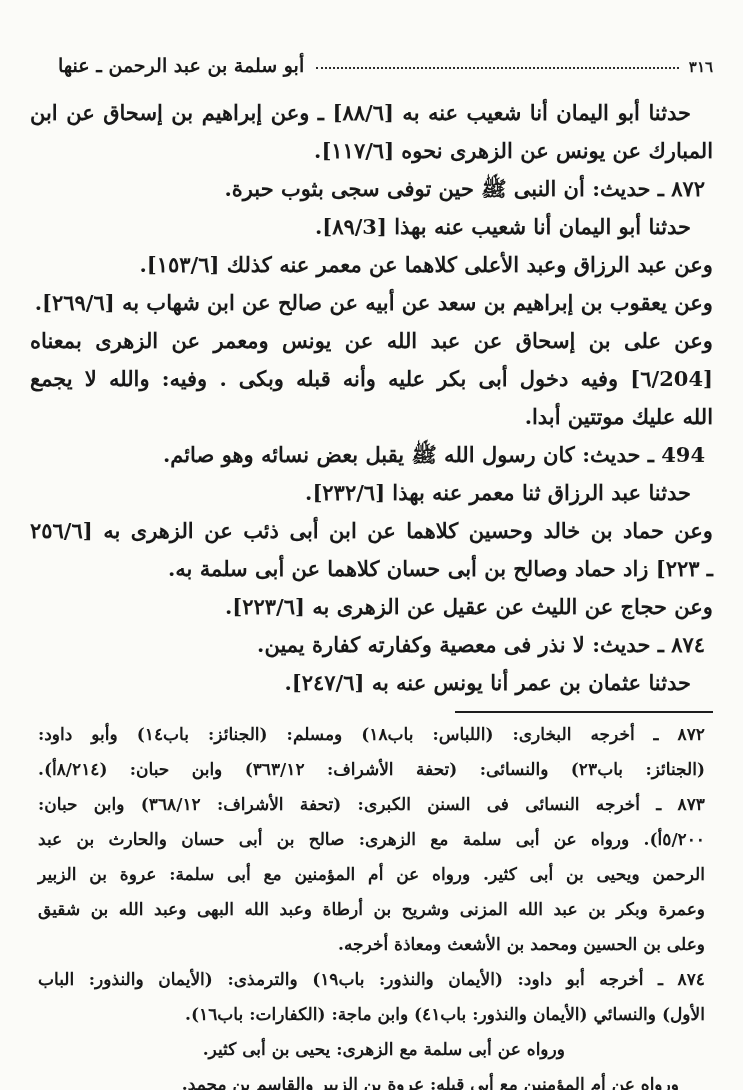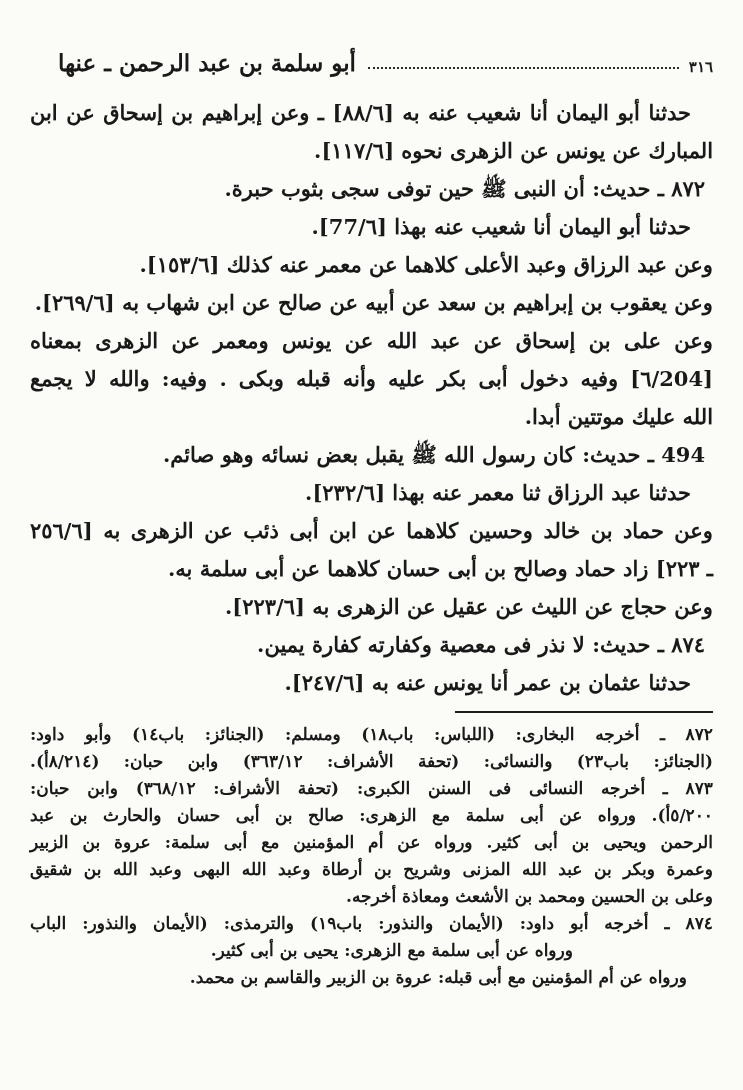--- a/index.html
+++ b/index.html
@@ -22,50 +22,50 @@
     font-weight:700;font-size:19px;
     height:30px;
     margin-bottom:18px;
   }
   .pageno{white-space:nowrap;font-size:15px;letter-spacing:1px;}
   .leader{
     flex:1;margin:0 10px 7px 12px;
     border-bottom:2px dotted #2a2a2a;
     height:0;
   }
-  .runtitle{white-space:nowrap;padding-left:28px;font-size:23px;}
+  .runtitle{white-space:nowrap;padding-left:28px;font-size:19px;}
   
   .matn{font-weight:700;font-size:21px;line-height:38px;}
   .ln{margin:0;text-align:right;}
   .j{text-align:justify;text-align-last:justify;}
   
   .fnrule{
     width:258px;height:2px;background:#1d1d1d;
     margin:9px 0 8px auto; 
   }
   
   .fns{font-weight:700;font-size:17px;line-height:27px;}
-  .fn{margin:0;text-align:right;}
+  .fn{margin:8px;text-align:right;}
 </style>
 </head>
 <body>
 
 <div class="page">
 
   <div class="runhead">
     <span class="pageno">٣١٦</span>
     <span class="leader"></span>
     <span class="runtitle">أبو سلمة بن عبد الرحمن ـ عنها</span>
   </div>
 
   <div class="matn">
     <p class="ln j" style="padding-right:22px">حدثنا أبو اليمان أنا شعيب عنه به [٨٨/٦] ـ وعن إبراهيم بن إسحاق عن ابن</p>
     <p class="ln">المبارك عن يونس عن الزهرى نحوه [١١٧/٦].</p>
     <p class="ln" style="padding-right:8px">٨٧٢ ـ حديث: أن النبى ﷺ حين توفى سجى بثوب حبرة.</p>
-    <p class="ln" style="padding-right:22px">حدثنا أبو اليمان أنا شعيب عنه بهذا [77/٦].</p>
+    <p class="ln" style="padding-right:22px">حدثنا أبو اليمان أنا شعيب عنه بهذا [٨٩/3].</p>
     <p class="ln">وعن عبد الرزاق وعبد الأعلى كلاهما عن معمر عنه كذلك [١٥٣/٦].</p>
     <p class="ln">وعن يعقوب بن إبراهيم بن سعد عن أبيه عن صالح عن ابن شهاب به [٢٦٩/٦].</p>
     <p class="ln j">وعن على بن إسحاق عن عبد الله عن يونس ومعمر عن الزهرى بمعناه</p>
     <p class="ln j">[204/٦] وفيه دخول أبى بكر عليه وأنه قبله وبكى . وفيه: والله لا يجمع</p>
     <p class="ln">الله عليك موتتين أبدا.</p>
     <p class="ln" style="padding-right:8px">494 ـ حديث: كان رسول الله ﷺ يقبل بعض نسائه وهو صائم.</p>
     <p class="ln" style="padding-right:22px">حدثنا عبد الرزاق ثنا معمر عنه بهذا [٢٣٢/٦].</p>
     <p class="ln j">وعن حماد بن خالد وحسين كلاهما عن ابن أبى ذئب عن الزهرى به [٢٥٦/٦</p>
     <p class="ln">ـ ٢٢٣] زاد حماد وصالح بن أبى حسان كلاهما عن أبى سلمة به.</p>
     <p class="ln">وعن حجاج عن الليث عن عقيل عن الزهرى به [٢٢٣/٦].</p>
@@ -77,17 +77,18 @@
 
   <div class="fns">
     <p class="fn j">٨٧٢ ـ أخرجه البخارى: (اللباس: باب١٨) ومسلم: (الجنائز: باب١٤) وأبو داود:</p>
     <p class="fn j">(الجنائز: باب٢٣) والنسائى: (تحفة الأشراف: ٣٦٣/١٢) وابن حبان: (٨/٢١٤أ).</p>
     <p class="fn j">٨٧٣ ـ أخرجه النسائى فى السنن الكبرى: (تحفة الأشراف: ٣٦٨/١٢) وابن حبان:</p>
     <p class="fn j">٥/٢٠٠أ). ورواه عن أبى سلمة مع الزهرى: صالح بن أبى حسان والحارث بن عبد</p>
     <p class="fn j">الرحمن ويحيى بن أبى كثير. ورواه عن أم المؤمنين مع أبى سلمة: عروة بن الزبير</p>
     <p class="fn j">وعمرة وبكر بن عبد الله المزنى وشريح بن أرطاة وعبد الله البهى وعبد الله بن شقيق</p>
     <p class="fn">وعلى بن الحسين ومحمد بن الأشعث ومعاذة أخرجه.</p>
     <p class="fn j">٨٧٤ ـ أخرجه أبو داود: (الأيمان والنذور: باب١٩) والترمذى: (الأيمان والنذور: الباب</p>
+    <p class="fn">الأول) والنسائي (الأيمان والنذور: باب٤١) وابن ماجة: (الكفارات: باب١٦).</p>
     <p class="fn" style="padding-right:140px">ورواه عن أبى سلمة مع الزهرى: يحيى بن أبى كثير.</p>
     <p class="fn" style="padding-right:26px">ورواه عن أم المؤمنين مع أبى قبله: عروة بن الزبير والقاسم بن محمد.</p>
   </div>
 
 </div>
 
 </body></html>

